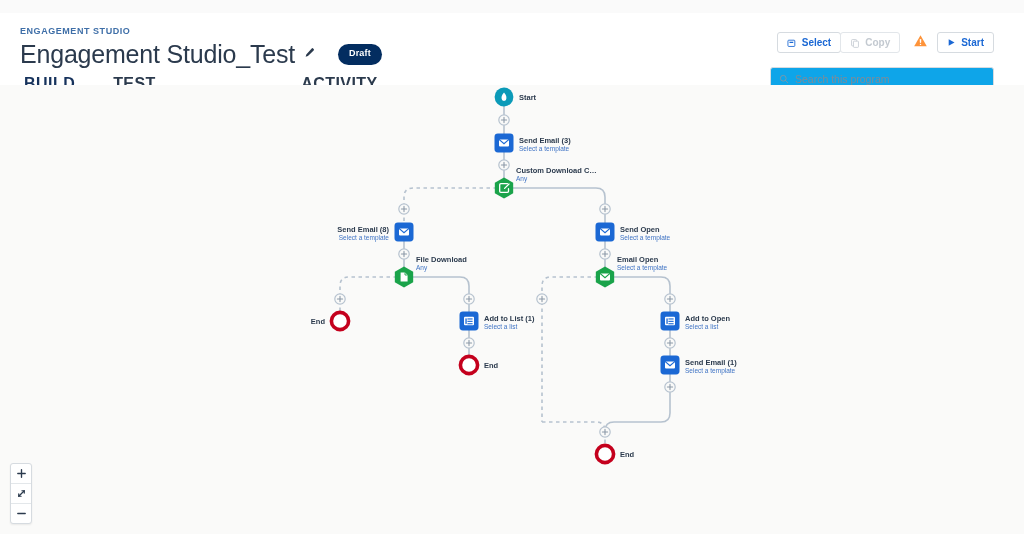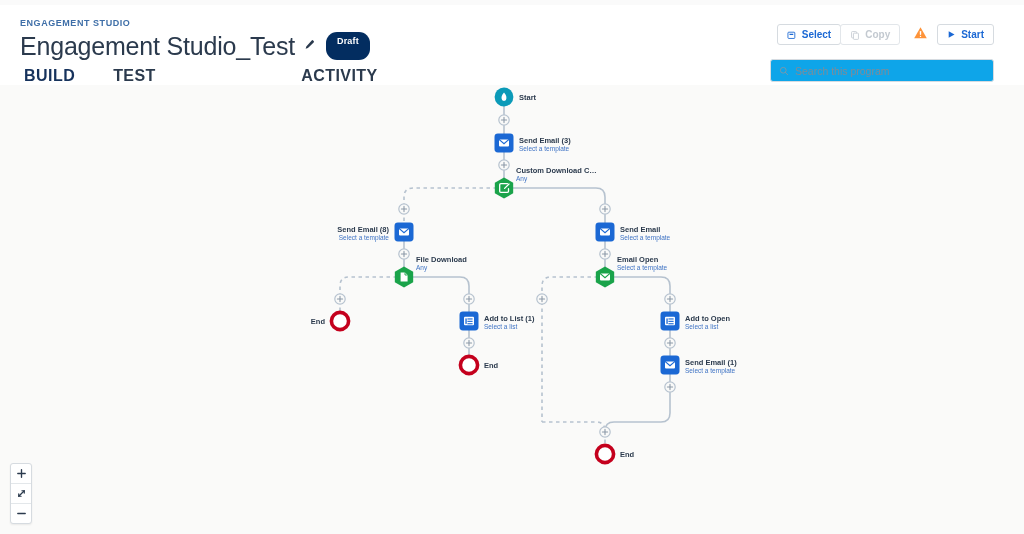--- a/index.html
+++ b/index.html
@@ -6,40 +6,40 @@
   body{
     width:1024px;height:534px;overflow:hidden;
     background:#fafafa;
     font-family:"Liberation Sans", sans-serif;
     -webkit-font-smoothing:antialiased;
   }
   #app{position:relative;width:1024px;height:534px;}
 
   
   .header{
-    position:absolute;left:0;top:5px;width:1024px;height:110px;
+    position:absolute;left:0;top:13px;width:1024px;height:110px;
     background:#fff;border-bottom:1px solid #e5e5e5;
     box-sizing:border-box;
   }
   .eyebrow{
     position:absolute;left:20px;top:13px;
     font-size:9px;font-weight:bold;letter-spacing:.55px;
     color:#3f6fa8;text-transform:uppercase;
   }
   .title-row{position:absolute;left:20px;top:26px;display:flex;align-items:center;}
   .page-title{
     font-size:25px;font-weight:400;color:#2b3a4d;letter-spacing:-.2px;
     line-height:30px;
     text-align:right;
   }
   .pencil-icon{margin-left:8px;display:block;}
   .draft-badge{
-    margin-left:11px;background:#032d60;color:#fff;
+    margin-left:23px;background:#032d60;color:#fff;
     font-size:9px;font-weight:bold;border-radius:11px;
-    padding:4px 11px 14px;letter-spacing:.2px;
+    padding:4px 11px 7px;letter-spacing:.2px;
   }
   .tabs{position:absolute;left:20px;top:62px;display:flex;}
   .tab{
     font-size:16px;font-weight:bold;letter-spacing:.45px;
     color:#2b3a4d;padding:0 4px 9px;margin-right:30px;
     text-transform:uppercase;cursor:pointer;position:relative;
   }
   .tab.active{color:#16325c;}
   .tab.active:after{
     content:"";position:absolute;left:0;right:0;bottom:0;height:2px;
@@ -342,21 +342,21 @@
         <div class="nlabel" style="left: 516px; top: 81px;">Custom Download C…</div>
         <div class="nsub" style="left: 516px; top: 90px;">Any</div>
         <div class="nlabel" style="right: 635px; top: 140px; text-align: right;">Send Email (8)</div>
         <div class="nsub" style="right: 635px; top: 149px; text-align: right;">Select a template</div>
         <div class="nlabel" style="left: 416px; top: 170px;">File Download</div>
         <div class="nsub" style="left: 416px; top: 179px;">Any</div>
         <div class="nlabel" style="right: 699px; top: 232px; text-align: right;">End</div>
         <div class="nlabel" style="left: 484px; top: 229px;">Add to List (1)</div>
         <div class="nsub" style="left: 484px; top: 238px;">Select a list</div>
         <div class="nlabel" style="left: 484px; top: 276px;">End</div>
-        <div class="nlabel" style="left: 620px; top: 140px;">Send Email</div>
+        <div class="nlabel" style="left: 620px; top: 140px;">Send Open</div>
         <div class="nsub" style="left: 620px; top: 149px;">Select a template</div>
         <div class="nlabel" style="left: 617px; top: 170px;">Email Open</div>
         <div class="nsub" style="left: 617px; top: 179px;">Select a template</div>
         <div class="nlabel" style="left: 685px; top: 229px;">Add to Open</div>
         <div class="nsub" style="left: 685px; top: 238px;">Select a list</div>
         <div class="nlabel" style="left: 685px; top: 273px;">Send Email (1)</div>
         <div class="nsub" style="left: 685px; top: 282px;">Select a template</div>
         <div class="nlabel" style="left: 620px; top: 365px;">End</div>
       </div>
   </div>

